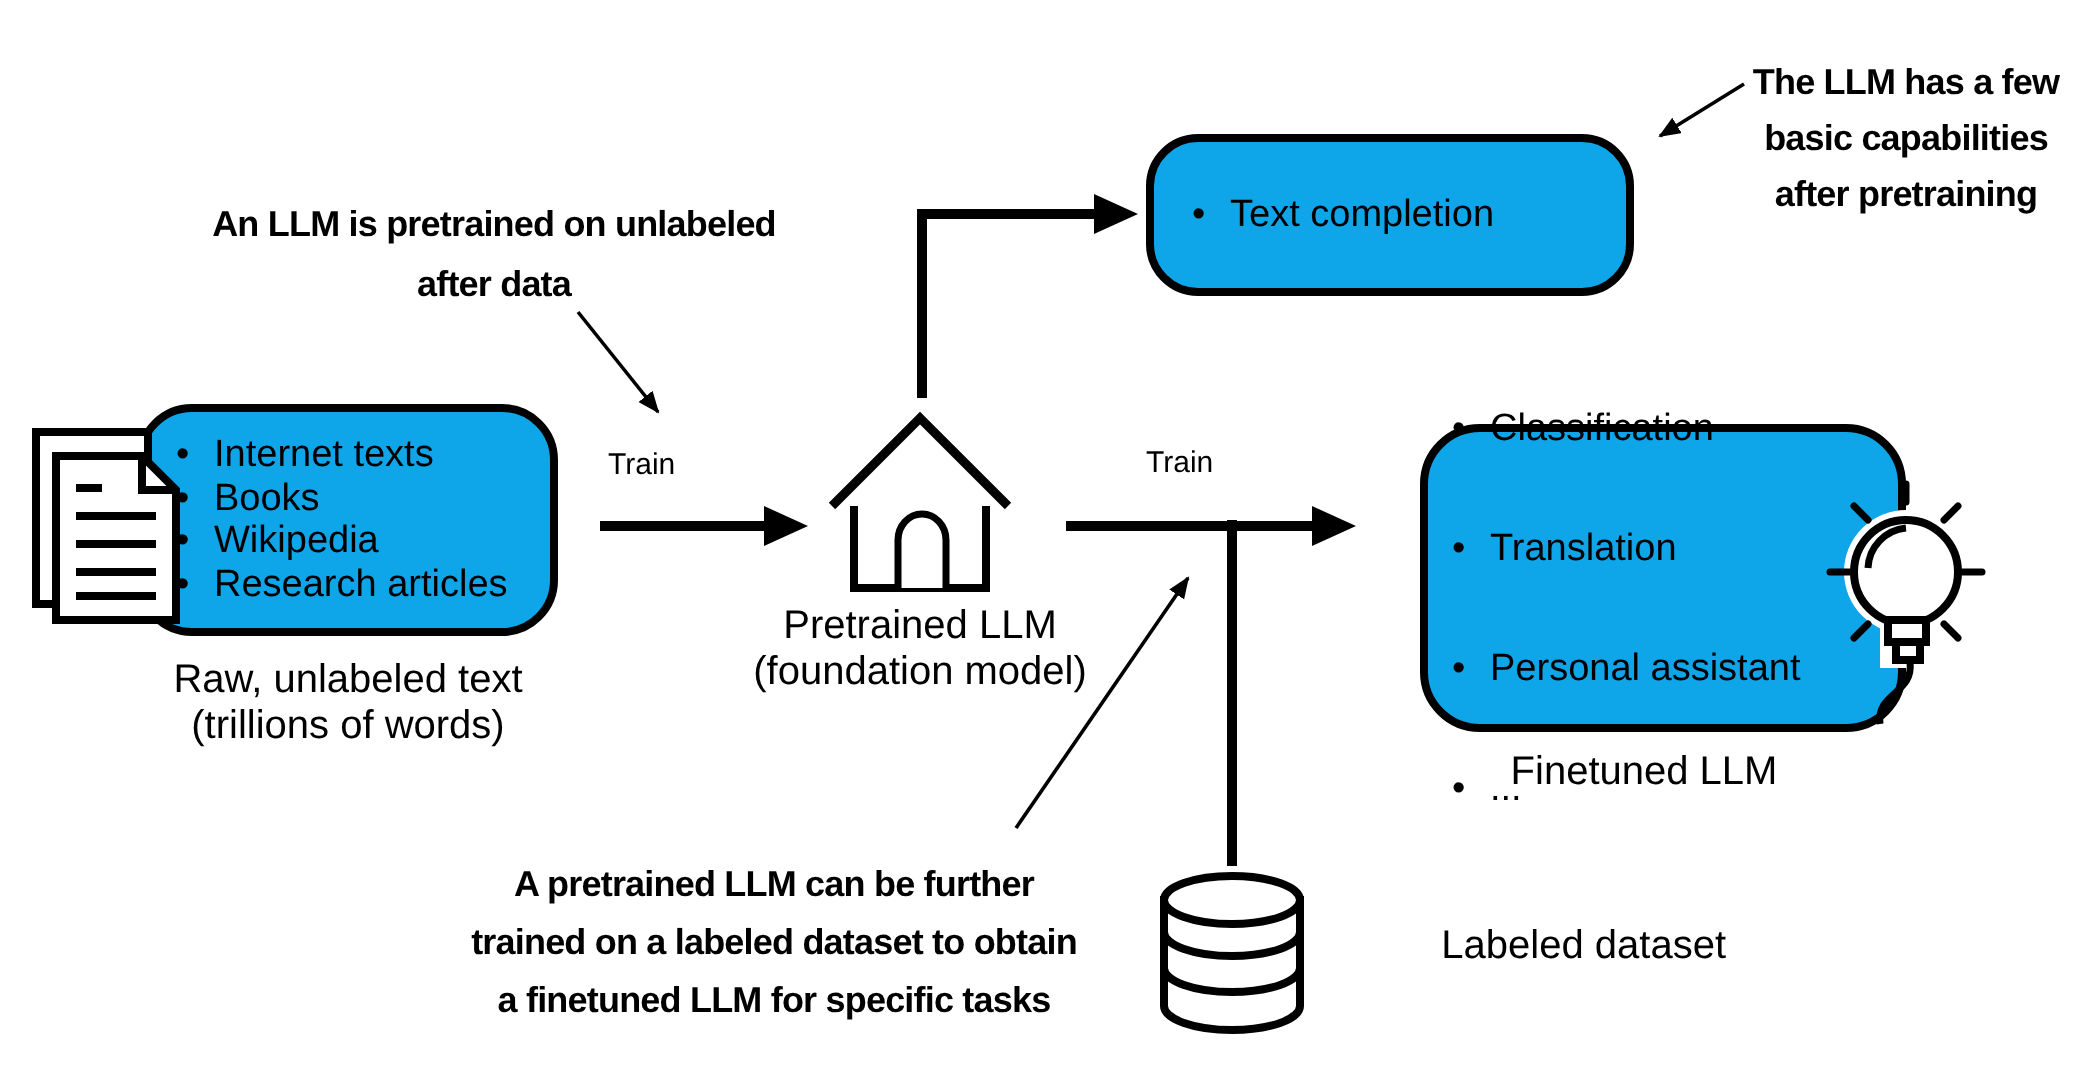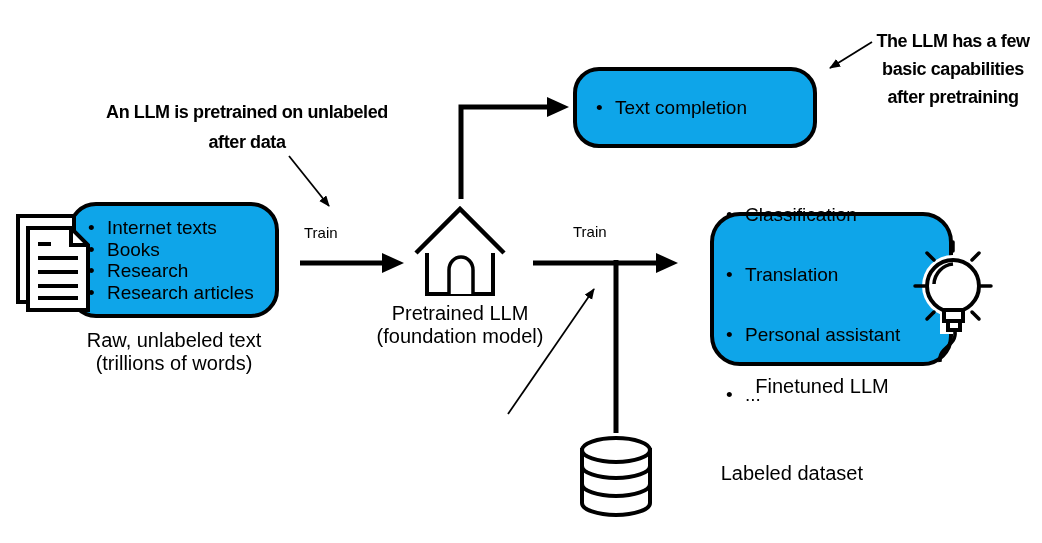--- a/index.html
+++ b/index.html
@@ -72,21 +72,21 @@
 </style>
 </head>
 <body>
 
 <div class="canvas">
 
   <div class="box box-raw">
     <ul>
       <li>Internet texts</li>
       <li>Books</li>
-      <li>Research</li>
+      <li>Wikipedia</li>
       <li>Research articles</li>
     </ul>
   </div>
 
   <div class="box box-caps">
     <ul>
       <li>Text completion</li>
     </ul>
   </div>
 
@@ -176,20 +176,25 @@
     <div>An LLM is pretrained on unlabeled</div>
     <div>after data</div>
   </div>
 
   <div class="ann ann-caps">
     <div>The LLM has a few</div>
     <div>basic capabilities</div>
     <div>after pretraining</div>
   </div>
 
+  <div class="ann ann-fine">
+    <div>A pretrained LLM can be further</div>
+    <div>trained on a labeled dataset to obtain</div>
+    <div>a finetuned LLM for specific tasks</div>
+  </div>
 
   <div class="caption cap-raw">
     <div>Raw, unlabeled text</div>
     <div>(trillions of words)</div>
   </div>
 
   <div class="caption cap-fine">Finetuned LLM</div>
 
   <div class="caption cap-pre">
     <div>Pretrained LLM</div>

